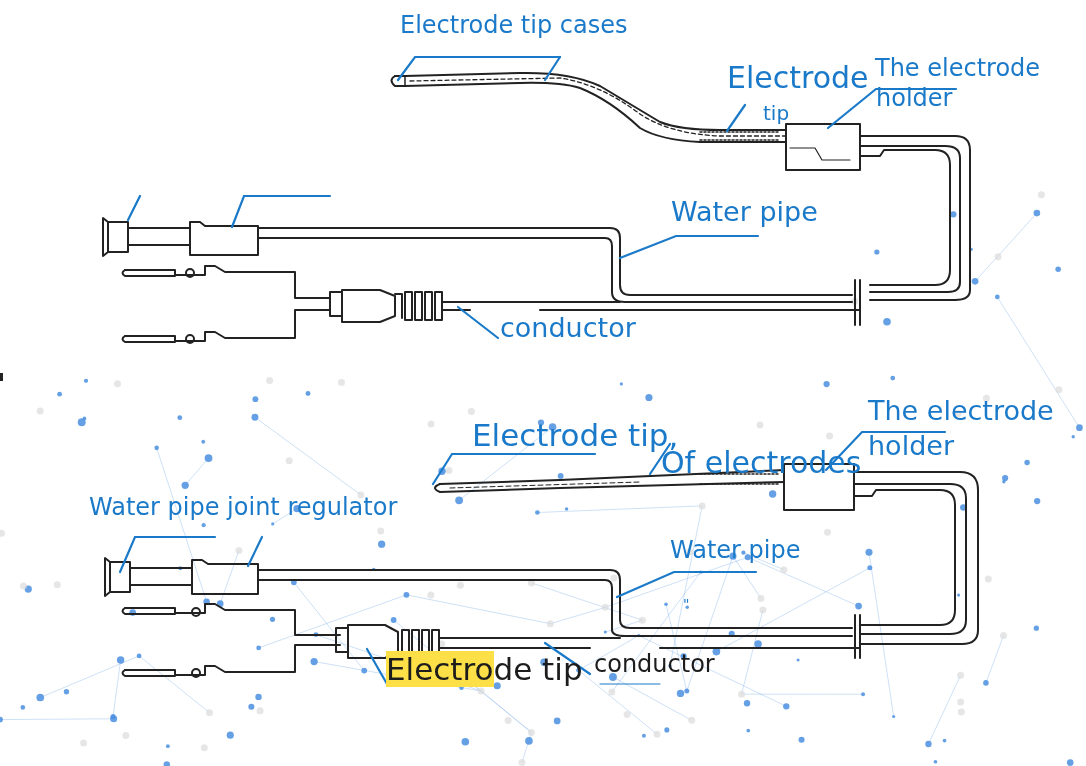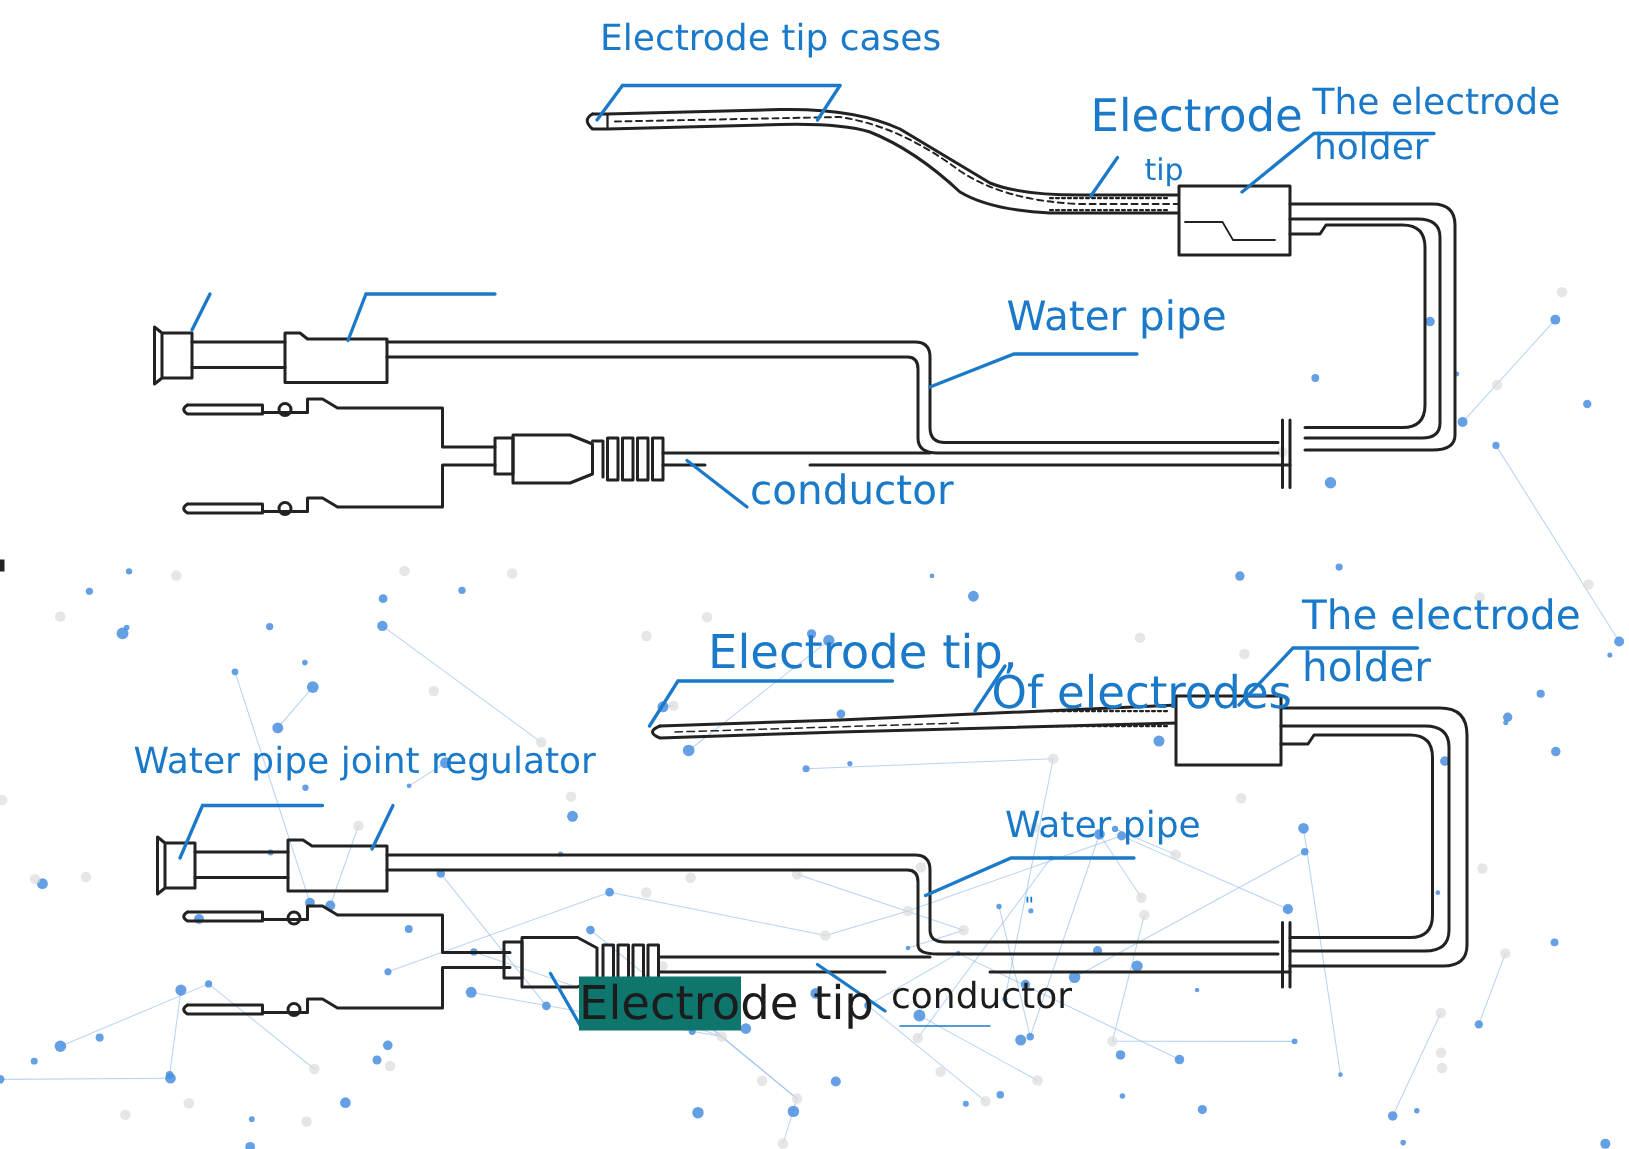--- a/index.html
+++ b/index.html
@@ -1,20 +1,20 @@
 <!DOCTYPE html>
 <html><head>
 <meta charset="utf-8">
 <style>
   html, body { margin:0; padding:0; background:#ffffff; }
   body { width:1086px; height:766px; position:relative; overflow:hidden; font-family:"DejaVu Sans", sans-serif; }
   #stage { position:absolute; left:0; top:0; width:1086px; height:766px; }
   .lbl { position:absolute; color:#1a7ac9; white-space:nowrap; line-height:1; }
   .lbl.dark { color:#1c1c1c; }
-  .hl { background:#0f766e; }
+  .hl { background:#fde047; }
   svg { position:absolute; left:0; top:0; }
 </style>
 </head>
 <body>
 
 <div id="stage">
 
   <svg id="net" width="1086" height="766">
       <g>
         <line x1="578.5277342298326" y1="670.2924649336305" x2="657.0759254666752" y2="734.2085154021238" stroke="#7fb0e8" stroke-width="0.7" opacity="0.55"></line>

